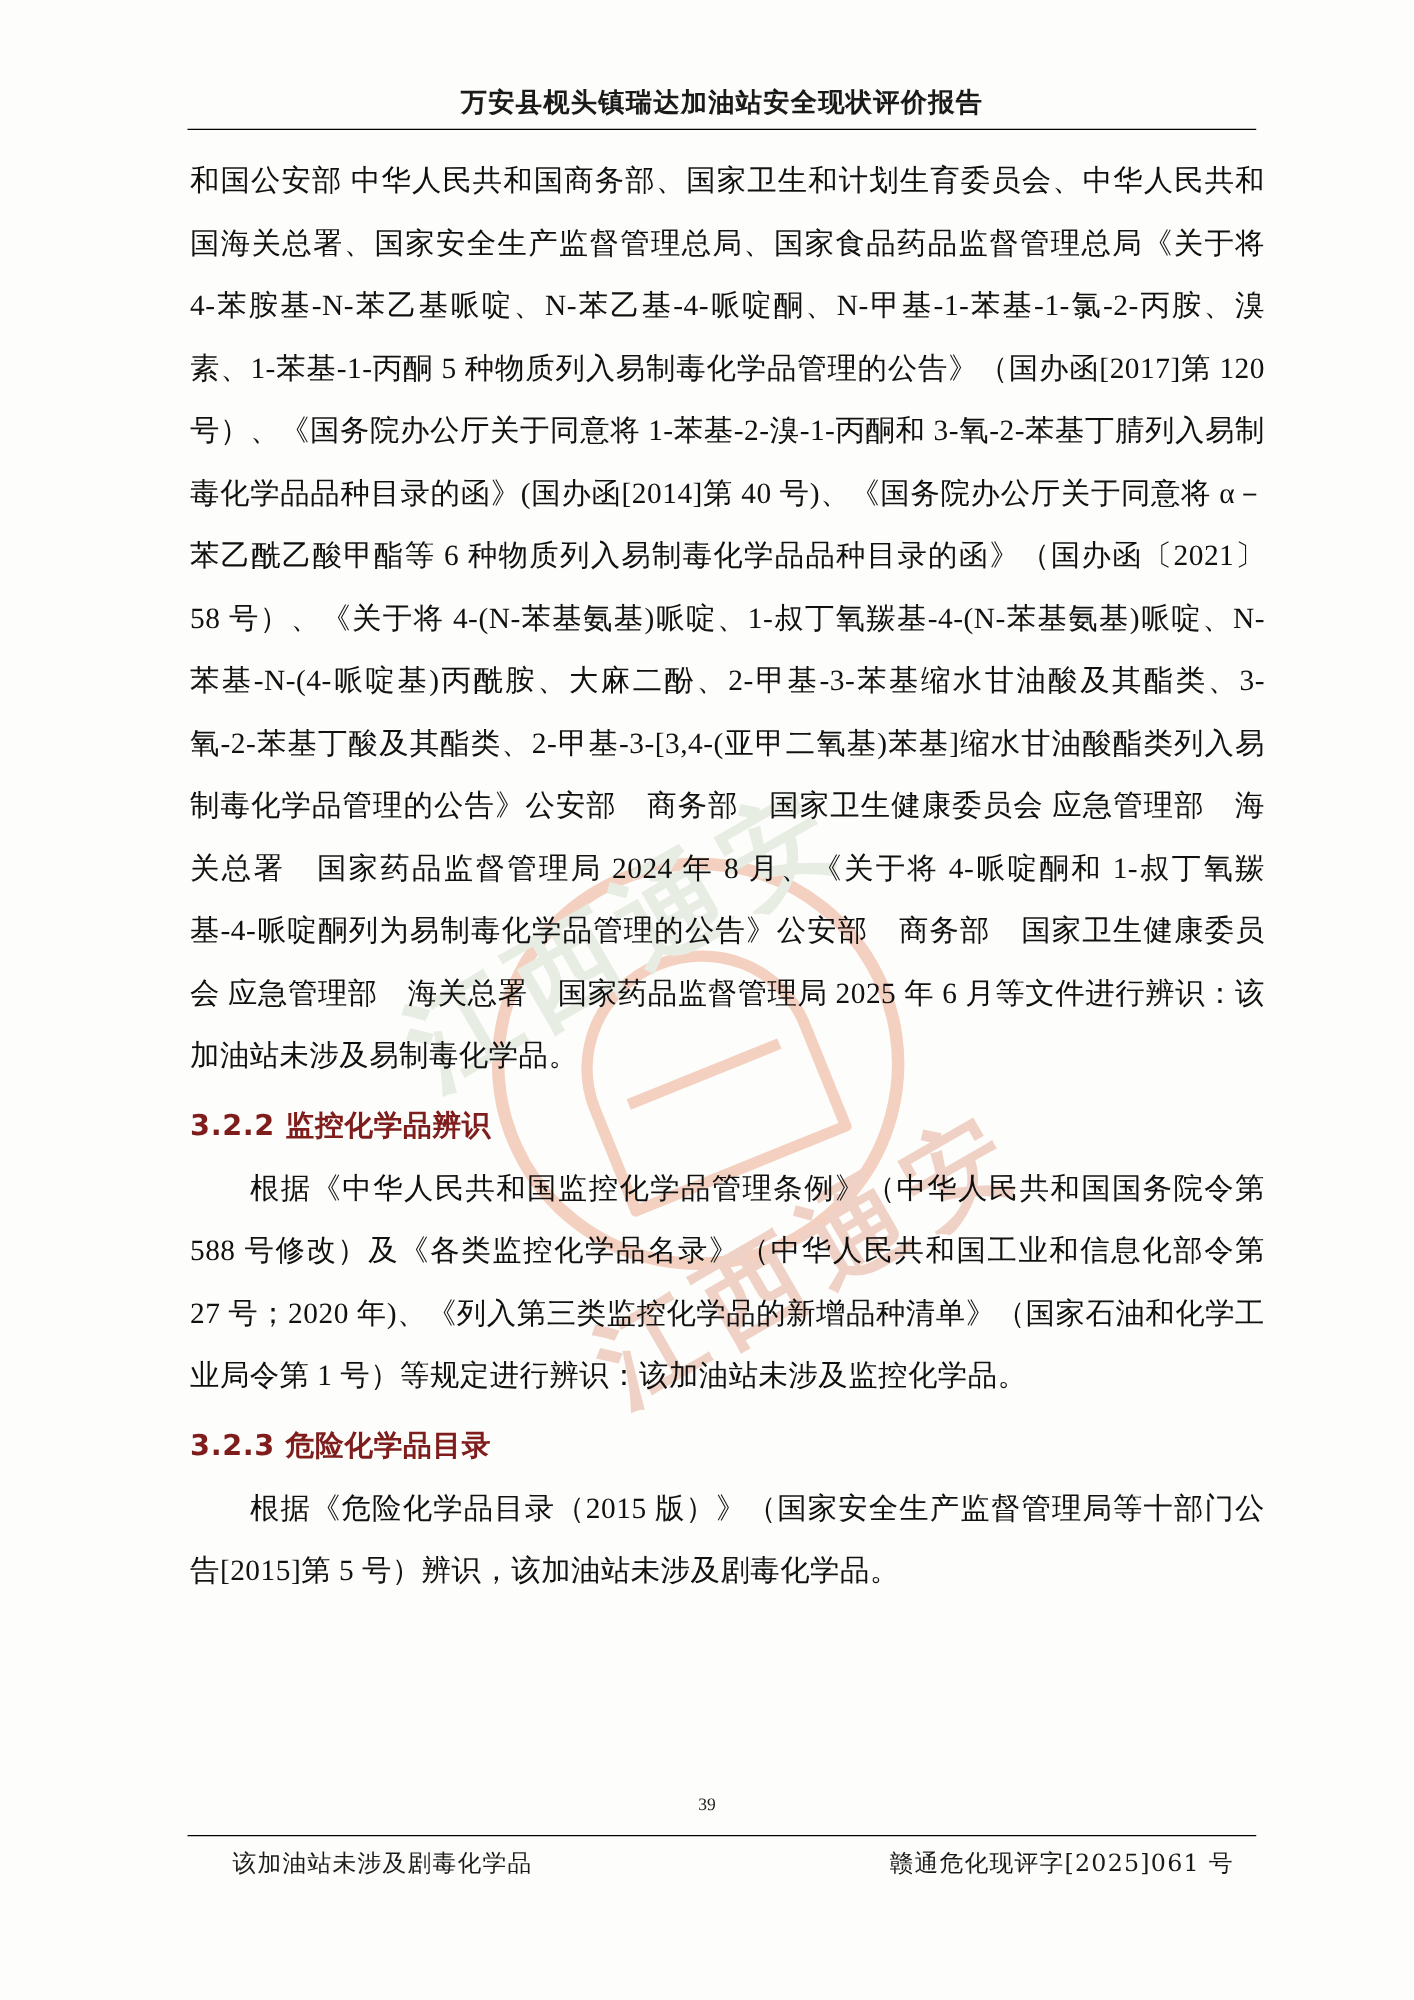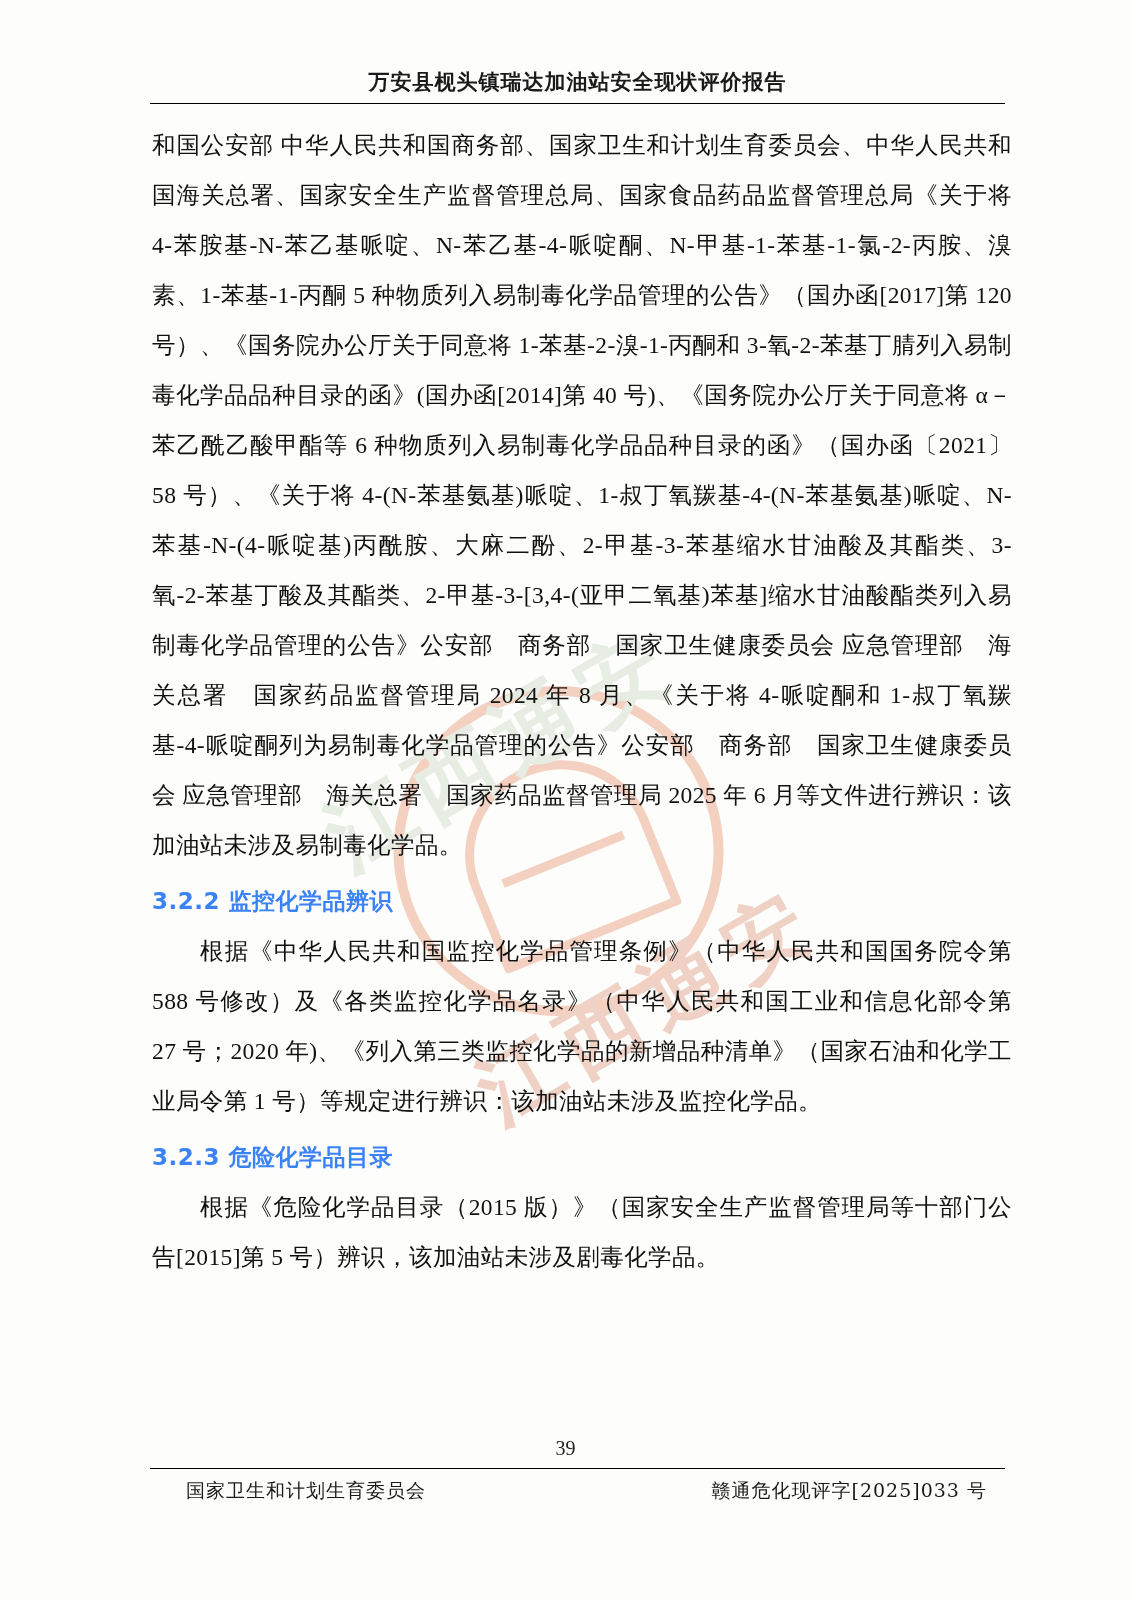--- a/index.html
+++ b/index.html
@@ -134,31 +134,31 @@
   p.indent {
     text-indent: 48px;
   }
   h3.heading {
     margin: 6px 0 0 0;
     font-family: "DejaVu Sans", "Liberation Sans", sans-serif;
     font-weight: bold;
     font-size: 23px;
     line-height: 50px;
     letter-spacing: 0.5px;
-    color: #3b82f6;
+    color: #7f1d1d;
   }
 
   
   .page-number {
     position: absolute;
     left: 0;
     top: 1437px;
     width: 1131px;
     text-align: center;
-    font-size: 20px;
+    font-size: 14px;
     color: #222;
     z-index: 10;
   }
   .footer {
     position: absolute;
     left: 150px;
     top: 1468px;
     width: 855px;
     z-index: 10;
   }
@@ -202,18 +202,18 @@
     <p class="body-text indent">根据《中华人民共和国监控化学品管理条例》（中华人民共和国国务院令第 588 号修改）及《各类监控化学品名录》（中华人民共和国工业和信息化部令第 27 号；2020 年)、《列入第三类监控化学品的新增品种清单》（国家石油和化学工业局令第 1 号）等规定进行辨识：该加油站未涉及监控化学品。</p>
     <h3 class="heading">3.2.3 危险化学品目录</h3>
     <p class="body-text indent">根据《危险化学品目录（2015 版）》（国家安全生产监督管理局等十部门公告[2015]第 5 号）辨识，该加油站未涉及剧毒化学品。</p>
   </div>
 
   <div class="page-number">39</div>
 
   <div class="footer">
     <div class="footer-rule"></div>
     <div class="footer-row">
-      <div class="footer-left">国家卫生和计划生育委员会</div>
-      <div class="footer-right">赣通危化现评字[2025]033 号</div>
+      <div class="footer-left">该加油站未涉及剧毒化学品</div>
+      <div class="footer-right">赣通危化现评字[2025]061 号</div>
     </div>
   </div>
 
 </div>
 
 </body></html>

